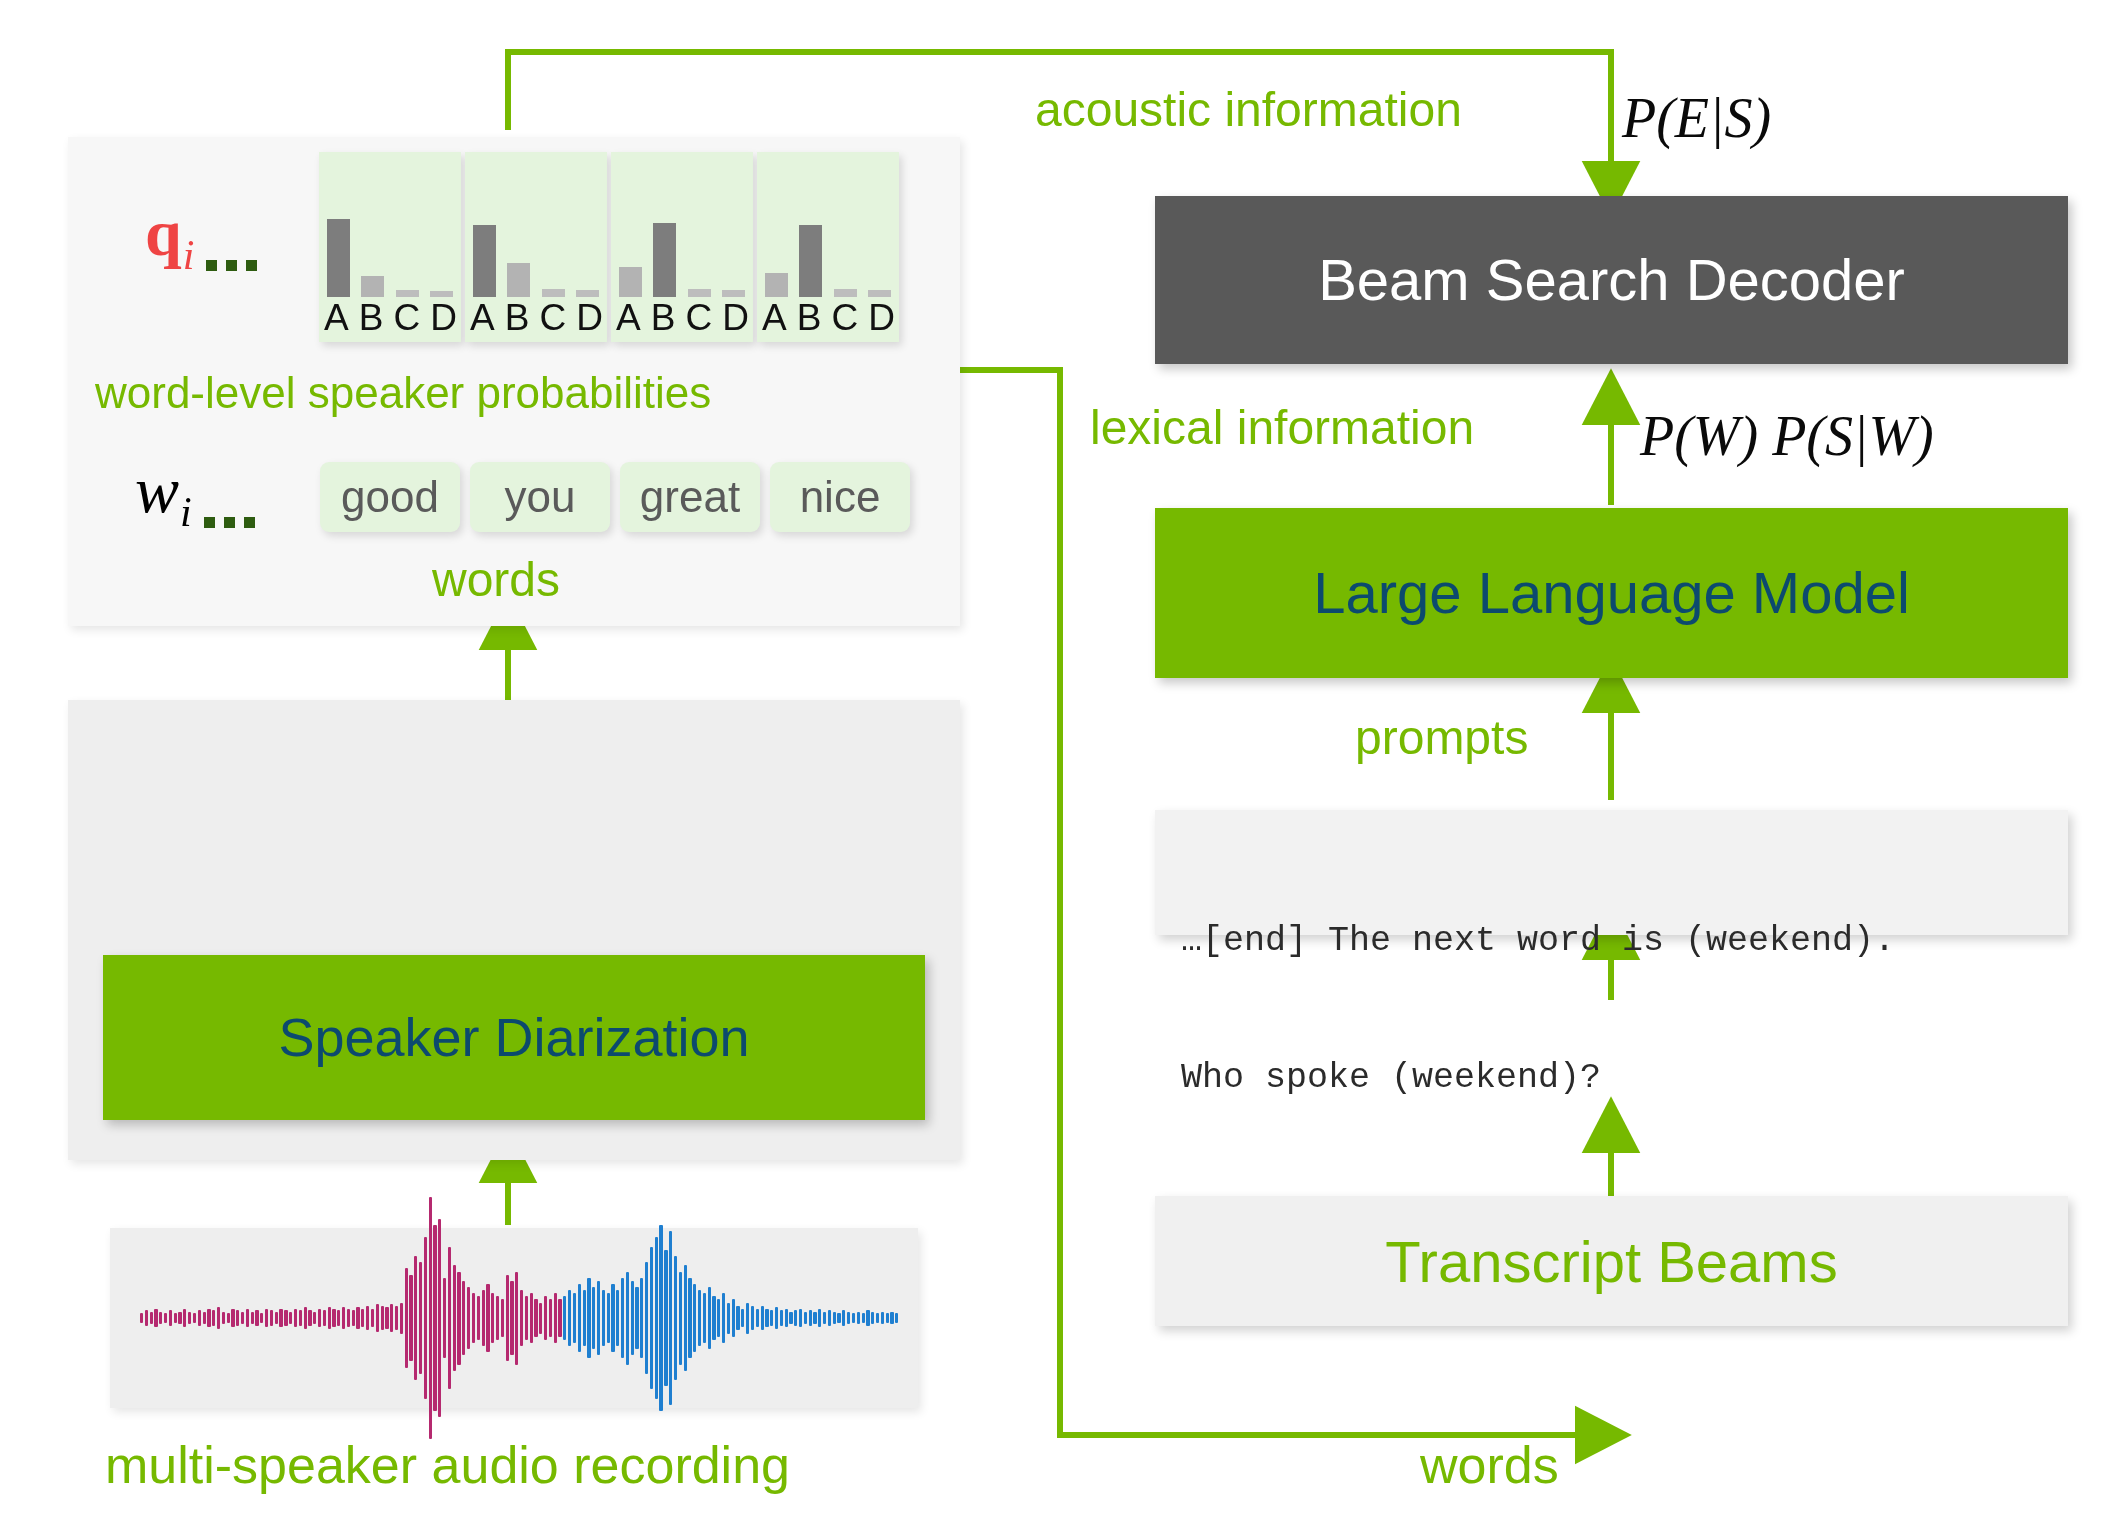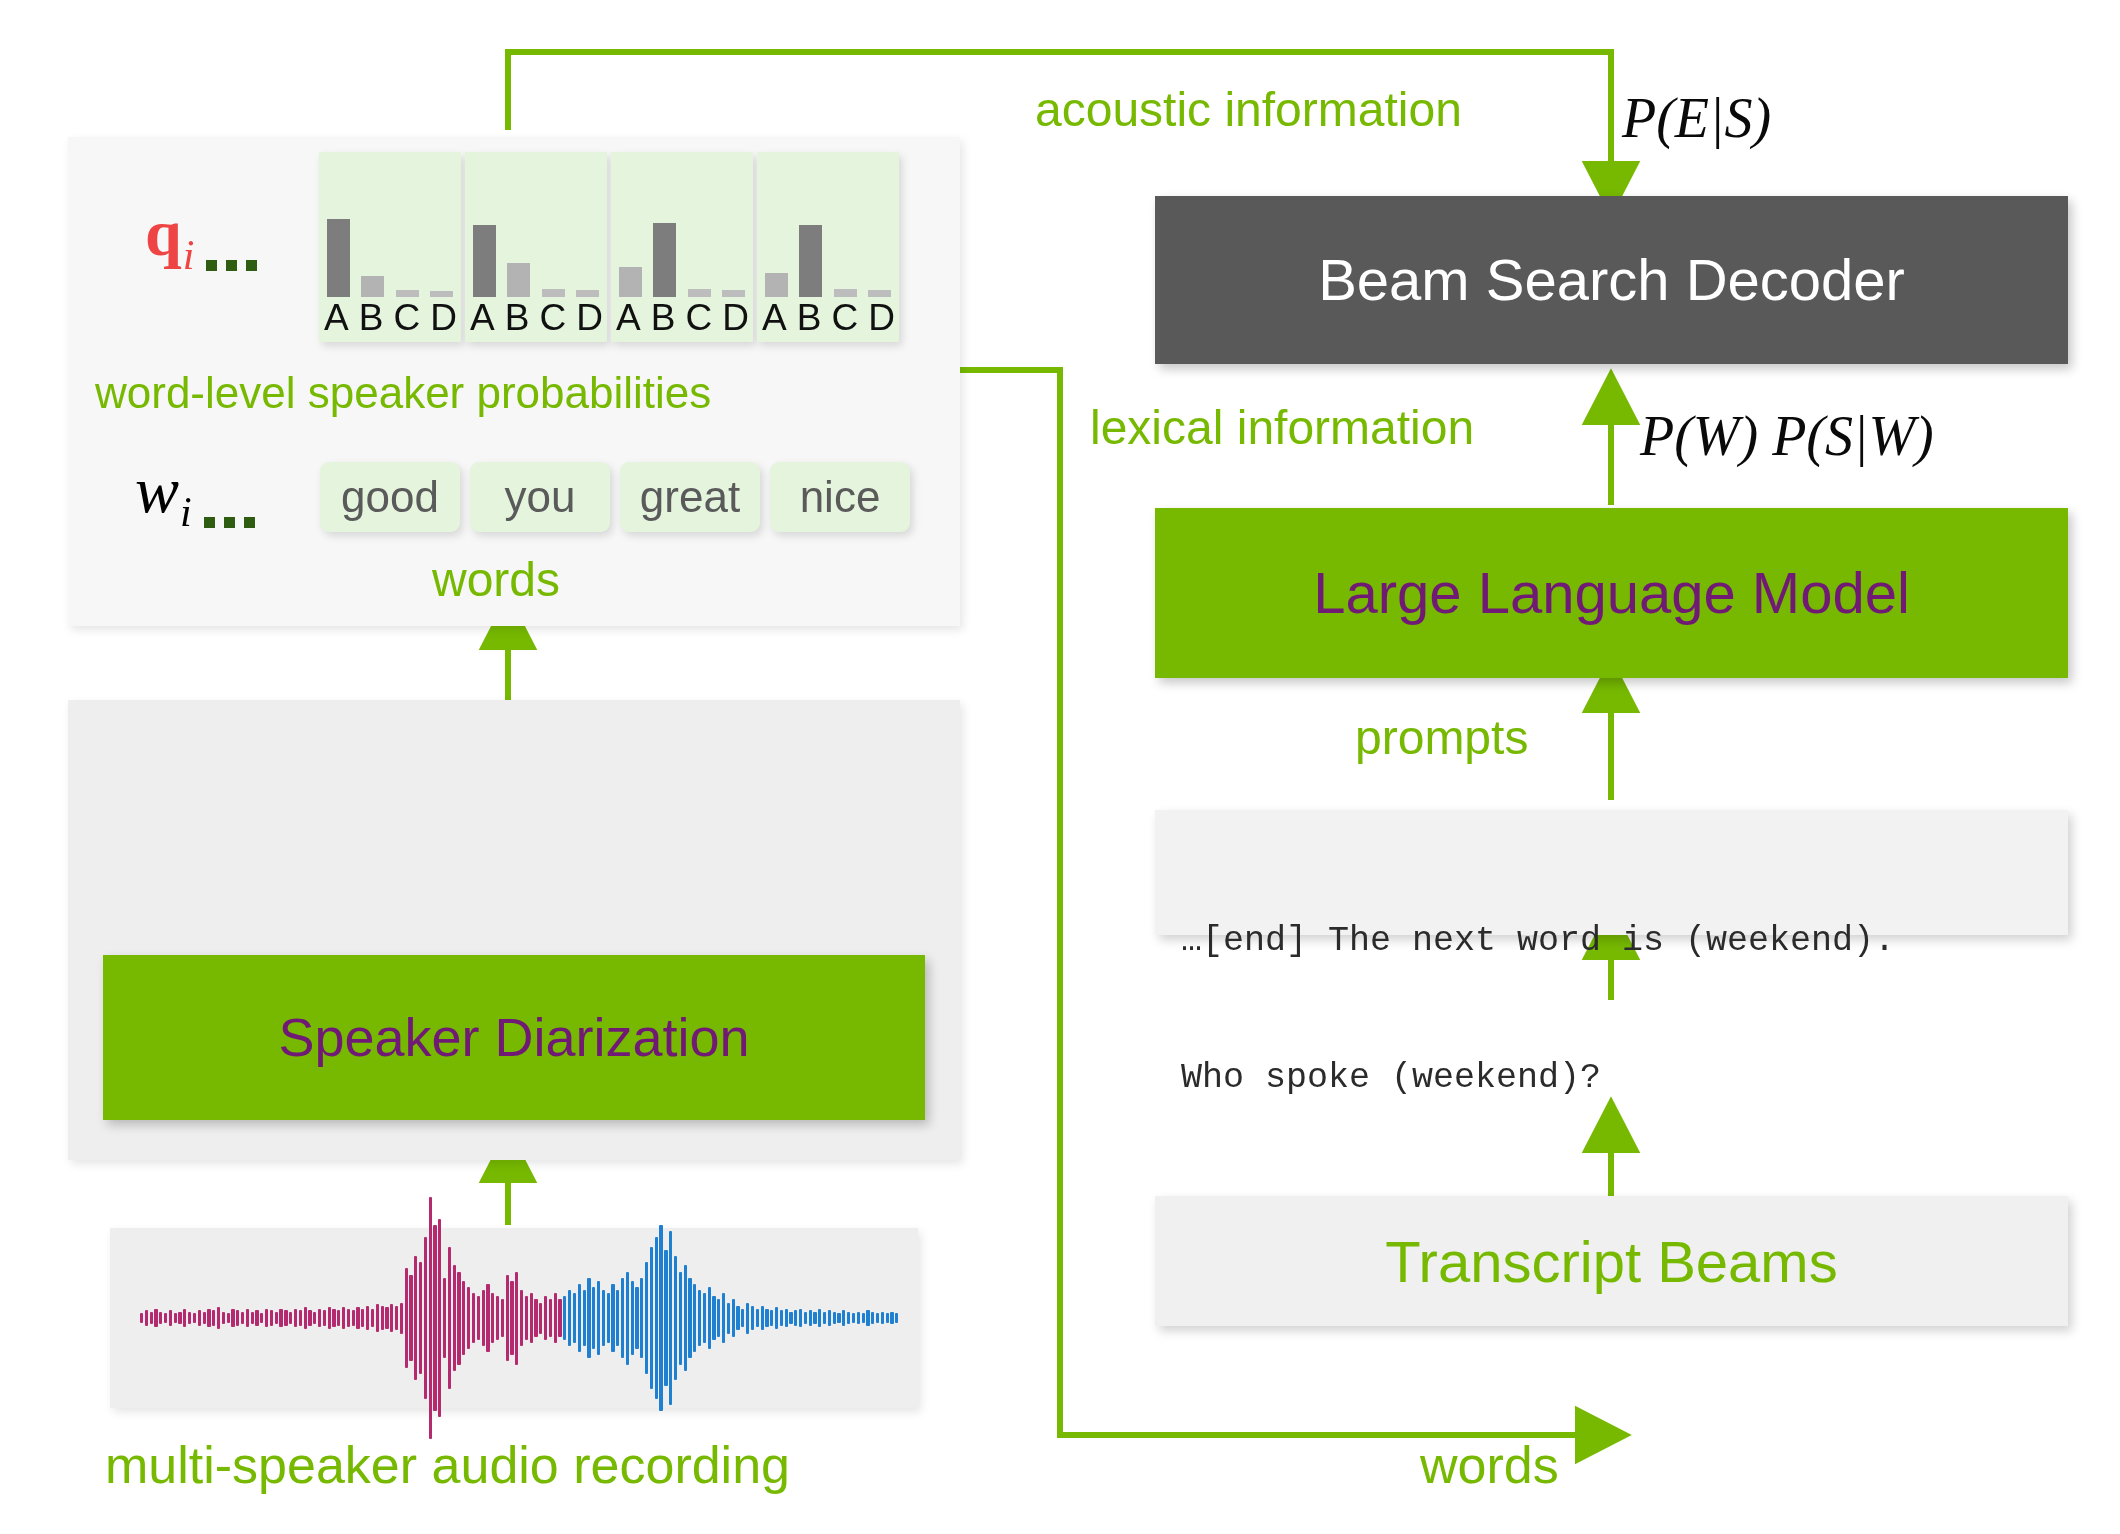--- a/index.html
+++ b/index.html
@@ -26,21 +26,21 @@
   .panel-light {
     background: #f7f7f7;
     box-shadow: 3px 4px 9px rgba(0,0,0,0.10);
   }
   .panel-gray {
     background: #eeeeee;
     box-shadow: 3px 4px 9px rgba(0,0,0,0.10);
   }
   .box-green {
     background: #76b900;
-    color: #701a75;
+    color: #0c4a6e;
     display: flex;
     align-items: center;
     justify-content: center;
     text-align: center;
     box-shadow: 4px 5px 10px rgba(0,0,0,0.22);
     line-height: 1.12;
   }
   .box-dark {
     background: #595959;
     color: #ffffff;

